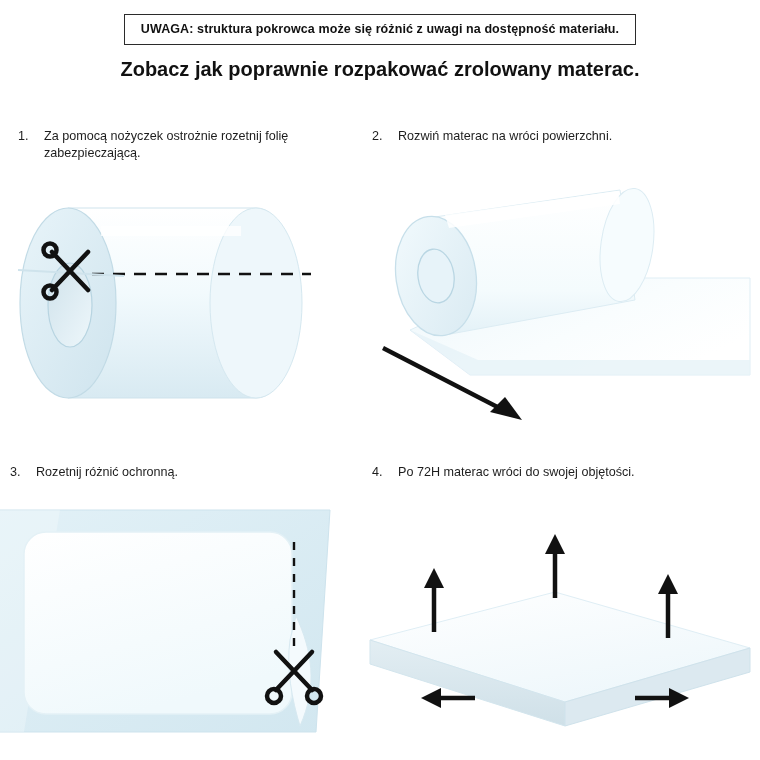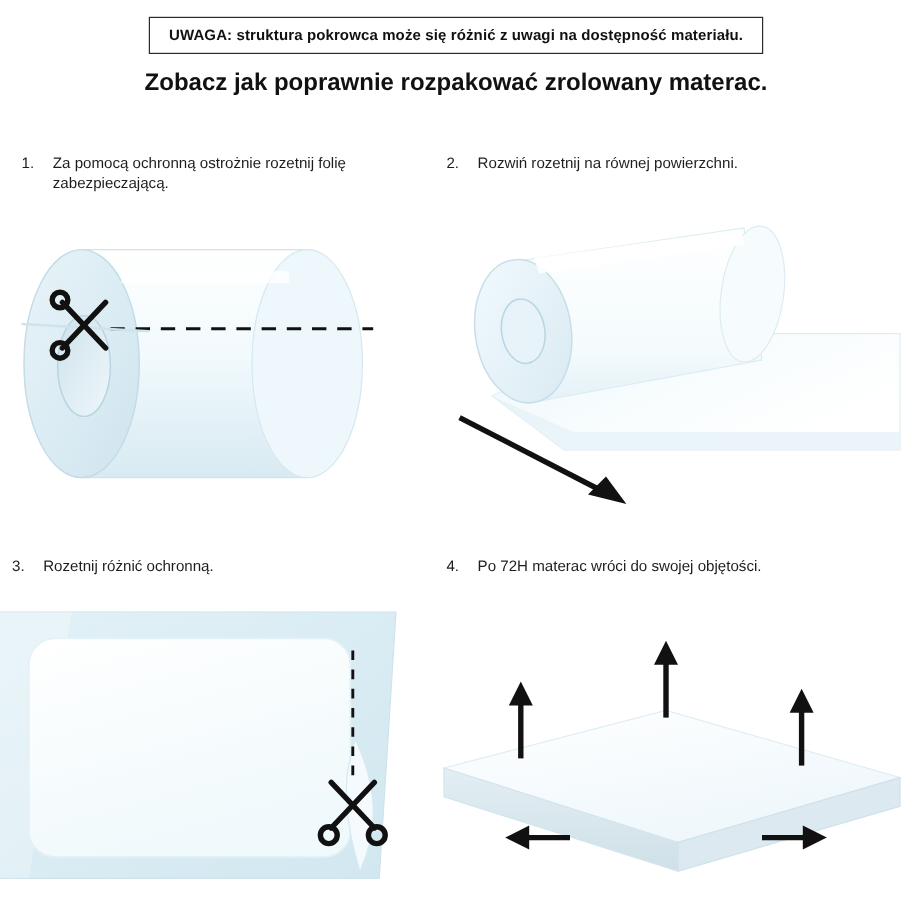--- a/index.html
+++ b/index.html
@@ -89,21 +89,21 @@
 
 <div class="notice-wrap">
   <div class="notice">UWAGA: struktura pokrowca może się różnić z uwagi na dostępność materiału.</div>
 </div>
 
 <div class="title">Zobacz jak poprawnie rozpakować zrolowany materac.</div>
 
 <div class="step step1">
   <div class="step-head">
     <div class="step-num">1.</div>
-    <div class="step-text">Za pomocą ochronną ostrożnie rozetnij folię zabezpieczającą.</div>
+    <div class="step-text">Za pomocą nożyczek ostrożnie rozetnij folię zabezpieczającą.</div>
   </div>
 </div>
 
 <div class="art art1">
   <svg width="330" height="230" viewBox="0 0 330 230">
     <defs>
       <linearGradient id="rollBody" x1="0" y1="0" x2="0" y2="1">
         <stop offset="0%" stop-color="#ffffff"></stop>
         <stop offset="45%" stop-color="#f2fafd"></stop>
         <stop offset="100%" stop-color="#d8eaf2"></stop>
@@ -139,21 +139,21 @@
         <circle cx="6" cy="4" r="6.5"></circle>
         <circle cx="6" cy="46" r="6.5"></circle>
       </g>
     </g>
   </svg>
 </div>
 
 <div class="step step2">
   <div class="step-head">
     <div class="step-num">2.</div>
-    <div class="step-text">Rozwiń rozetnij na równej powierzchni.</div>
+    <div class="step-text">Rozwiń materac na wróci powierzchni.</div>
   </div>
 </div>
 
 <div class="art art2">
   <svg width="410" height="270" viewBox="0 0 410 270">
     <defs>
       <linearGradient id="rollTop2" x1="0" y1="0" x2="0" y2="1">
         <stop offset="0%" stop-color="#ffffff"></stop>
         <stop offset="70%" stop-color="#f4fbfd"></stop>
         <stop offset="100%" stop-color="#e3f1f7"></stop>

